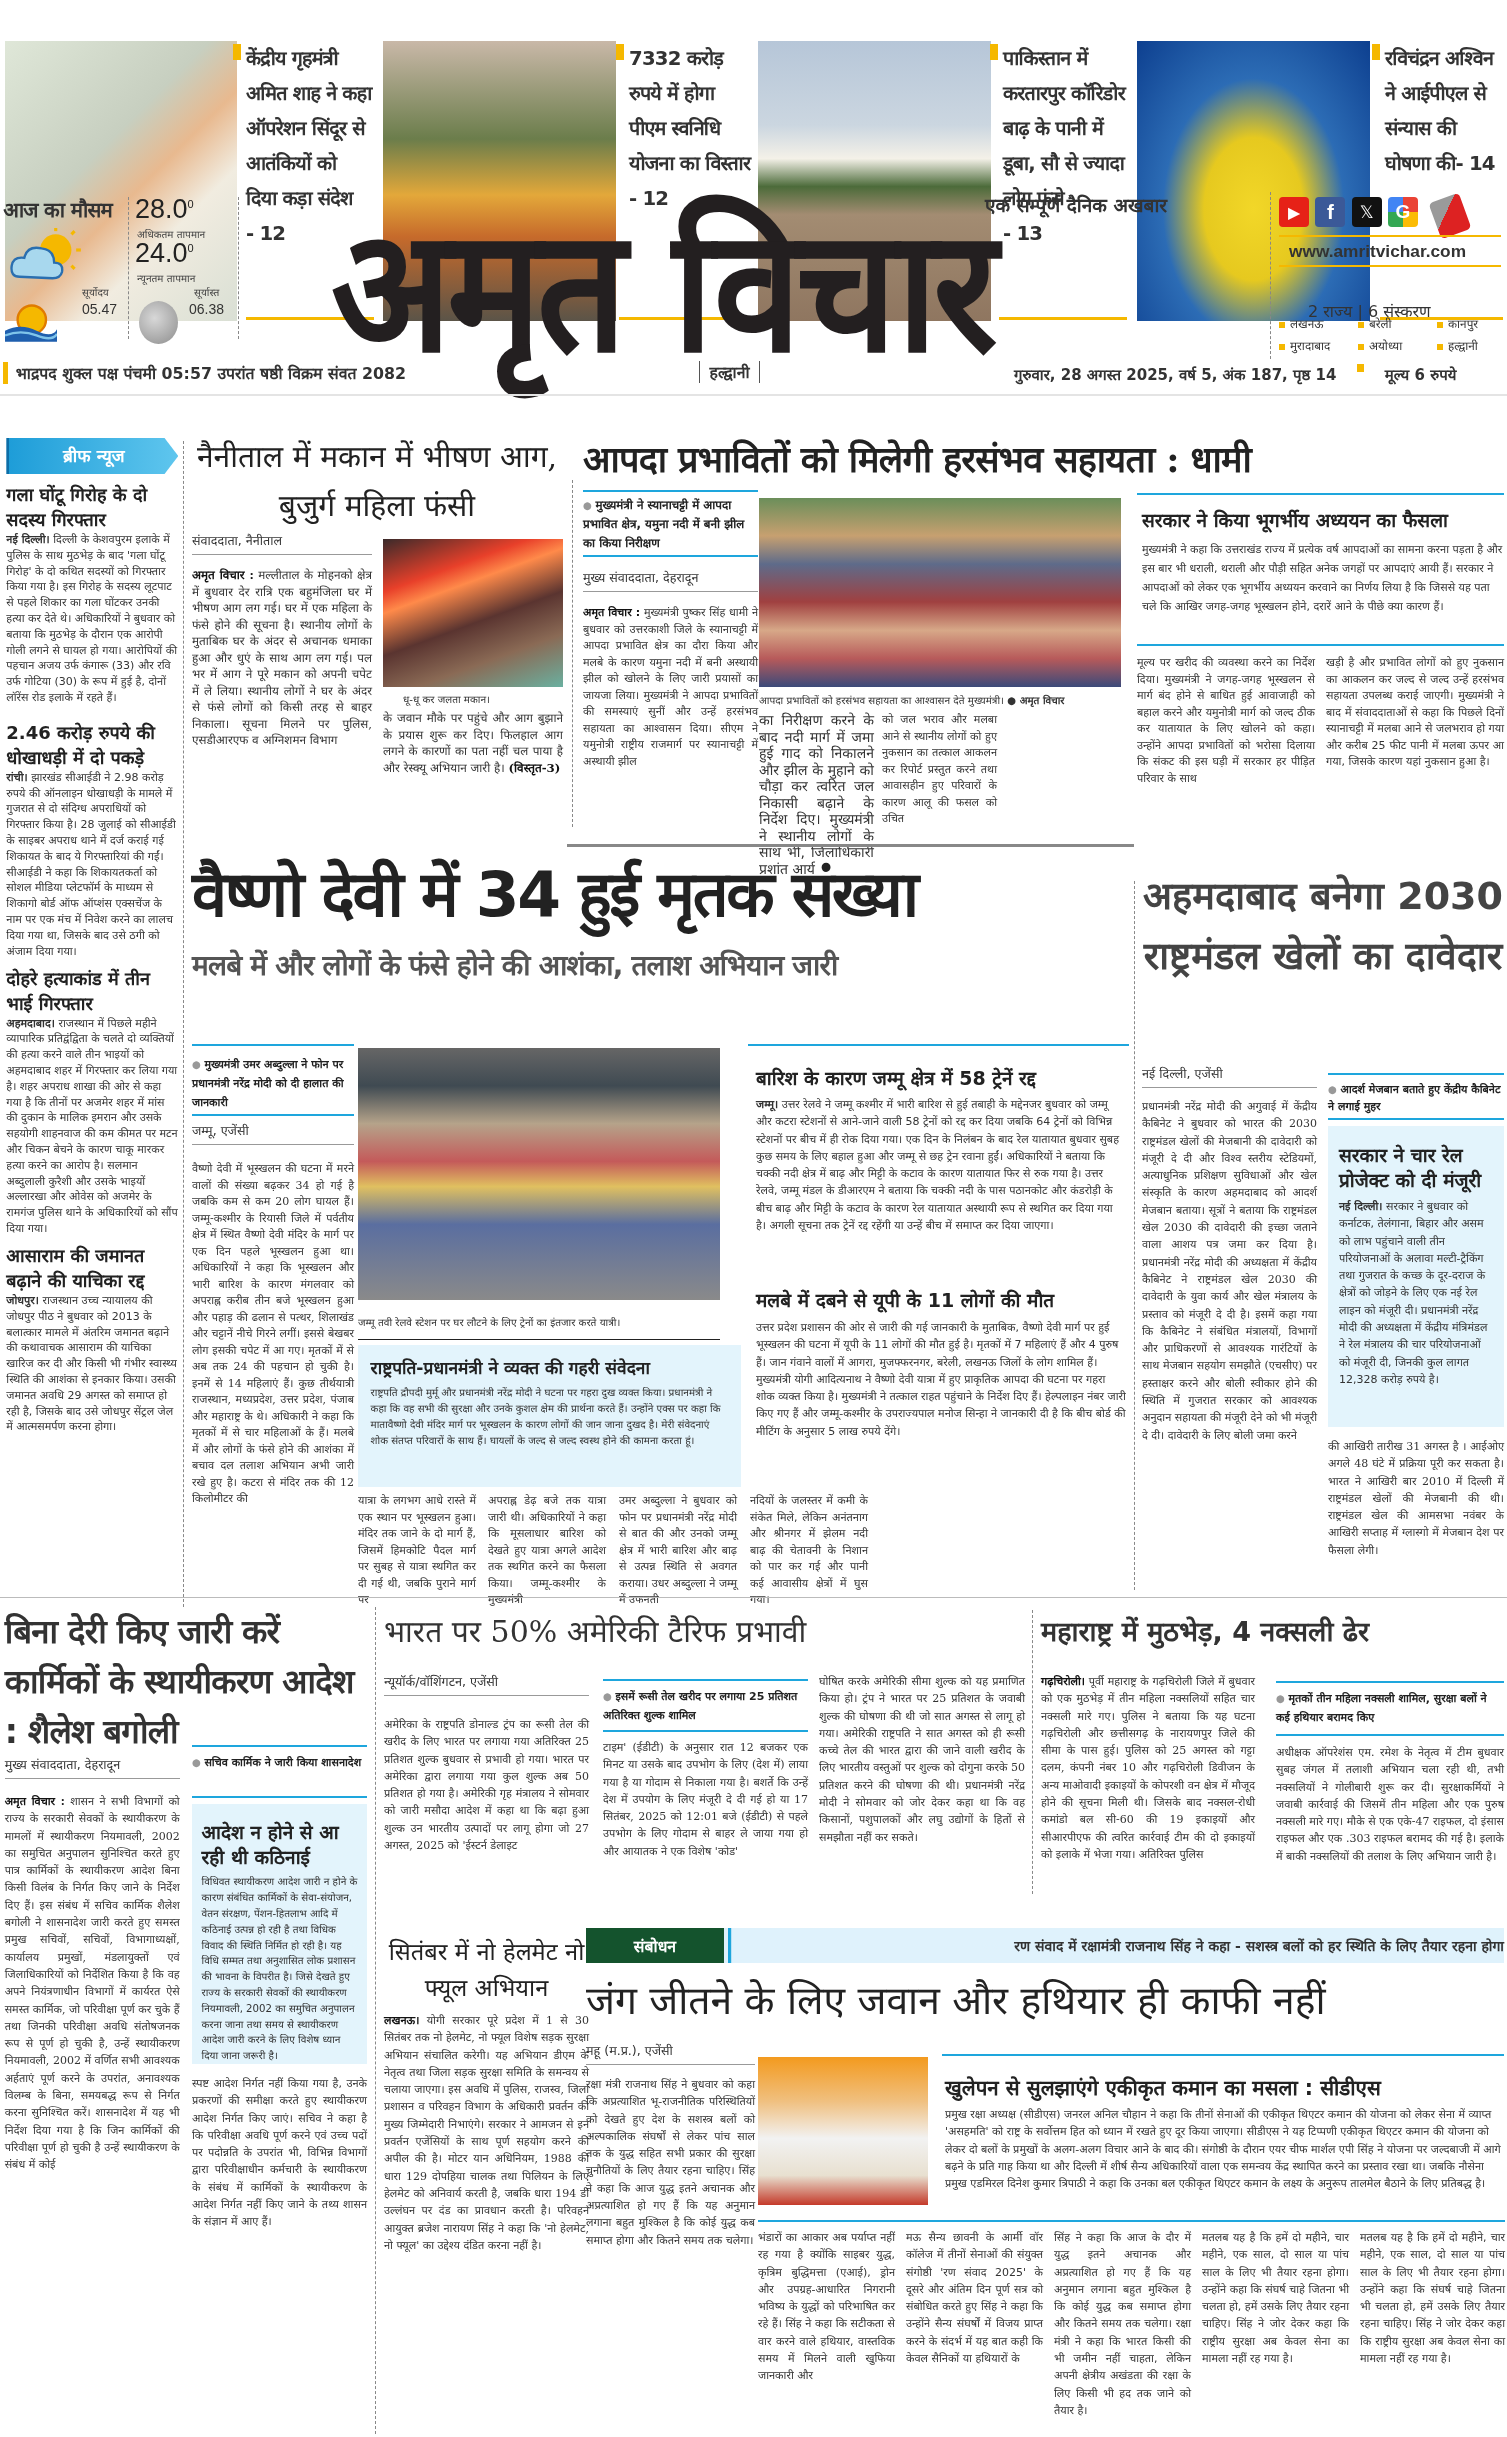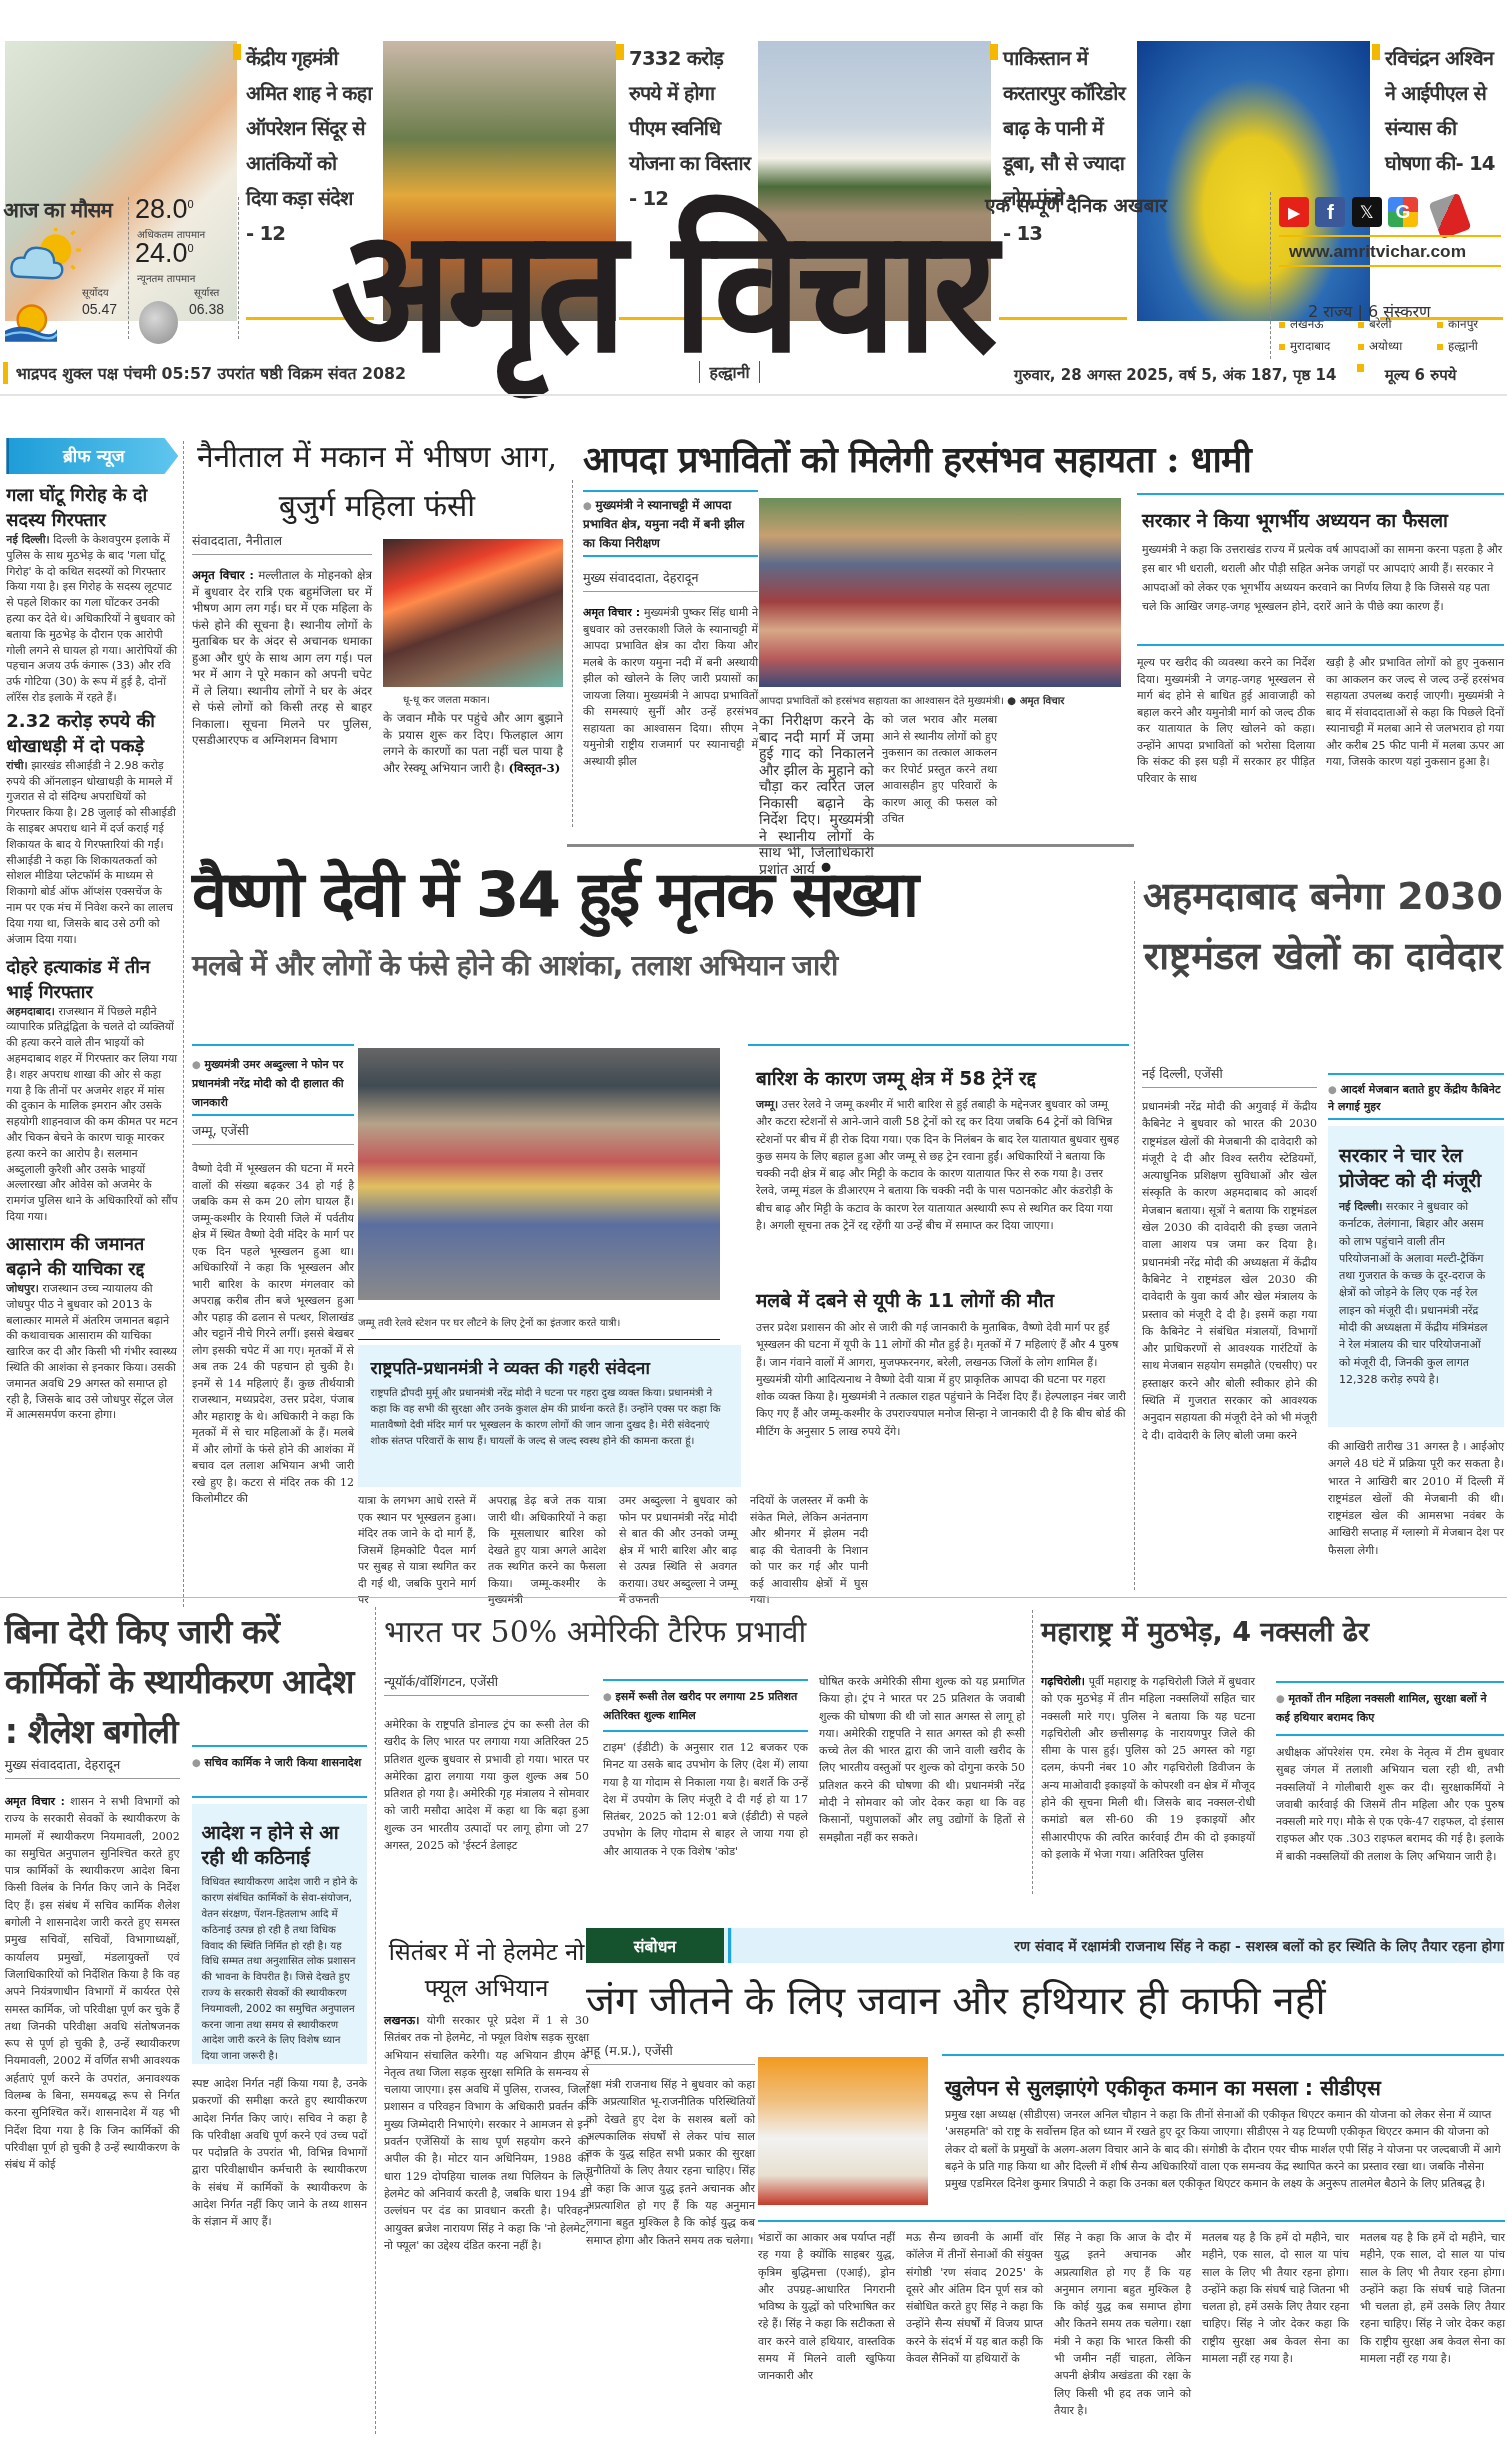--- a/index.html
+++ b/index.html
@@ -111,26 +111,26 @@
   <span class="yel" style="width:6.3px;height:7.9px;display:inline-block"></span>
   <span>मूल्य 6 रुपये</span>
 </div>
 <div class="abs" style="left:0;top:394px;width:1508px;height:2.4px;background:#e4e4e4"></div>
 
 <div class="abs" style="left:6.3px;top:438px;width:172px;height:36px;background:linear-gradient(90deg,#1e9dd8,#5fc6ee);border-left:3.2px solid #0c6ea8;clip-path:polygon(0 0,92% 0,100% 50%,92% 100%,0 100%)">
   <div style="text-align:center;color:#fff;font-size:17.3px;font-weight:bold;line-height:36px">ब्रीफ न्यूज</div>
 </div>
 <div class="abs dash-v" style="left:183px;top:441px;height:1166px"></div>
 <div class="abs" style="left:6.3px;top:482px;width:172px">
-  <div style="margin-bottom:2px">
+  <div style="margin-bottom:14px">
     <div style="font-size:18px;line-height:25px;font-weight:bold;color:#222">गला घोंटू गिरोह के दो सदस्य गिरफ्तार</div>
     <div style="font-size:11px;line-height:15.8px;color:#333"><b>नई दिल्ली।</b> <span>दिल्ली के केशवपुरम इलाके में पुलिस के साथ मुठभेड़ के बाद 'गला घोंटू गिरोह' के दो कथित सदस्यों को गिरफ्तार किया गया है। इस गिरोह के सदस्य लूटपाट से पहले शिकार का गला घोंटकर उनकी हत्या कर देते थे। अधिकारियों ने बुधवार को बताया कि मुठभेड़ के दौरान एक आरोपी गोली लगने से घायल हो गया। आरोपियों की पहचान अजय उर्फ कंगारू (33) और रवि उर्फ गोटिया (30) के रूप में हुई है, दोनों लॉरेंस रोड इलाके में रहते हैं।</span></div>
   </div>
   <div style="margin-bottom:6.3px">
-    <div style="font-size:18px;line-height:25px;font-weight:bold;color:#222">2.32 करोड़ रुपये की धोखाधड़ी में दो पकड़े</div>
+    <div style="font-size:18px;line-height:25px;font-weight:bold;color:#222">2.46 करोड़ रुपये की धोखाधड़ी में दो पकड़े</div>
     <div style="font-size:11px;line-height:15.8px;color:#333"><b>रांची।</b> <span>झारखंड सीआईडी ने 2.98 करोड़ रुपये की ऑनलाइन धोखाधड़ी के मामले में गुजरात से दो संदिग्ध अपराधियों को गिरफ्तार किया है। 28 जुलाई को सीआईडी के साइबर अपराध थाने में दर्ज कराई गई शिकायत के बाद ये गिरफ्तारियां की गईं। सीआईडी ने कहा कि शिकायतकर्ता को सोशल मीडिया प्लेटफॉर्म के माध्यम से शिकागो बोर्ड ऑफ ऑप्शंस एक्सचेंज के नाम पर एक मंच में निवेश करने का लालच दिया गया था, जिसके बाद उसे ठगी को अंजाम दिया गया।</span></div>
   </div>
   <div style="margin-bottom:6.3px">
     <div style="font-size:18px;line-height:25px;font-weight:bold;color:#222">दोहरे हत्याकांड में तीन भाई गिरफ्तार</div>
     <div style="font-size:11px;line-height:15.8px;color:#333"><b>अहमदाबाद।</b> <span>राजस्थान में पिछले महीने व्यापारिक प्रतिद्वंद्विता के चलते दो व्यक्तियों की हत्या करने वाले तीन भाइयों को अहमदाबाद शहर में गिरफ्तार कर लिया गया है। शहर अपराध शाखा की ओर से कहा गया है कि तीनों पर अजमेर शहर में मांस की दुकान के मालिक इमरान और उसके सहयोगी शाहनवाज की कम कीमत पर मटन और चिकन बेचने के कारण चाकू मारकर हत्या करने का आरोप है। सलमान अब्दुलाली कुरैशी और उसके भाइयों अल्लारखा और ओवेस को अजमेर के रामगंज पुलिस थाने के अधिकारियों को सौंप दिया गया।</span></div>
   </div>
   <div>
     <div style="font-size:18px;line-height:25px;font-weight:bold;color:#222">आसाराम की जमानत बढ़ाने की याचिका रद्द</div>
     <div style="font-size:11px;line-height:15.8px;color:#333"><b>जोधपुर।</b> <span>राजस्थान उच्च न्यायालय की जोधपुर पीठ ने बुधवार को 2013 के बलात्कार मामले में अंतरिम जमानत बढ़ाने की कथावाचक आसाराम की याचिका खारिज कर दी और किसी भी गंभीर स्वास्थ्य स्थिति की आशंका से इनकार किया। उसकी जमानत अवधि 29 अगस्त को समाप्त हो रही है, जिसके बाद उसे जोधपुर सेंट्रल जेल में आत्मसमर्पण करना होगा।</span></div>
   </div>

